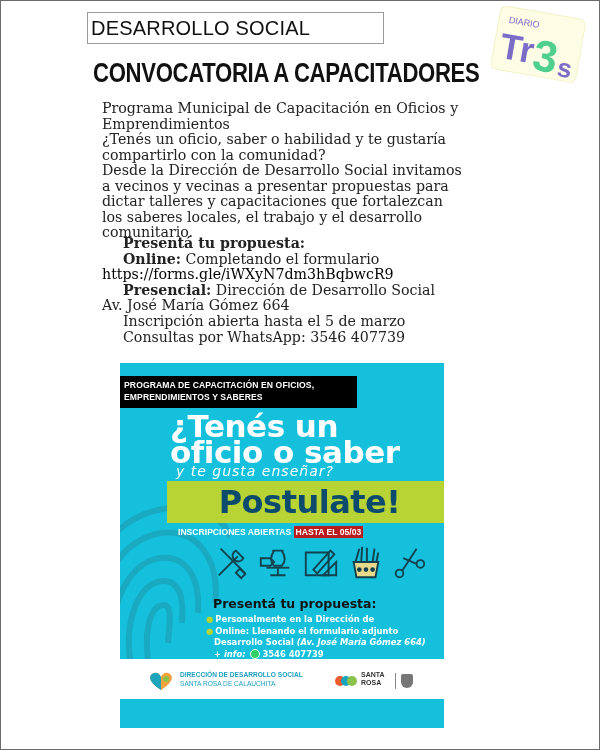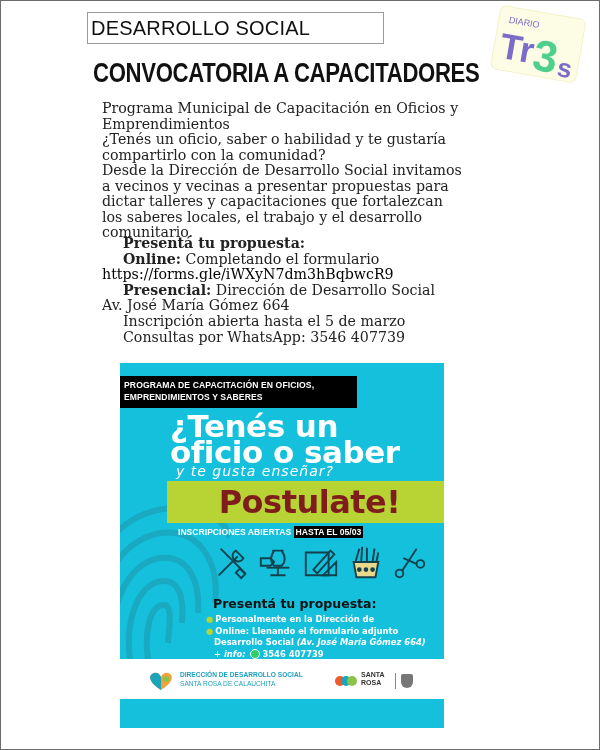--- a/index.html
+++ b/index.html
@@ -49,28 +49,28 @@
     font-family: "DejaVu Sans", sans-serif; font-weight: bold; color: #fff;
     font-size: 31px; line-height: 26px; letter-spacing: -0.5px;
   }
   .sub-q {
     position: absolute; left: 56px; top: 100px; font-family: "DejaVu Sans", sans-serif;
     font-style: italic; color: #fff; font-size: 14px; letter-spacing: 1px;
   }
   .green-band { position: absolute; left: 47px; top: 118px; width: 277px; height: 42px; background: #b8d434; }
   .postulate {
     position: absolute; left: 55px; top: 118px; width: 269px;
-    font-family: "DejaVu Sans", sans-serif; font-weight: bold; color: #7f1d1d; font-size: 32px;
+    font-family: "DejaVu Sans", sans-serif; font-weight: bold; color: #0c4a6e; font-size: 32px;
     line-height: 42px; text-align: center; letter-spacing: -0.5px;
   }
   .insc {
     position: absolute; left: 58px; top: 163px; font-family: "Liberation Sans", sans-serif;
     font-weight: bold; font-size: 8.6px; color: #fff; line-height: 13px; white-space: nowrap;
   }
-  .insc .hl { background: #000000; padding: 1px 2px; }
+  .insc .hl { background: #b91c1c; padding: 1px 2px; }
 
   .fingerprint { position: absolute; left: -40px; top: 120px; width: 150px; height: 190px; }
 
   .icons-row { position: absolute; left: 93px; top: 180px; width: 215px; height: 40px; display: flex; justify-content: space-between; }
   .icons-row .ico { width: 38px; height: 38px; }
 
   .prop-title {
     position: absolute; left: 93px; top: 233px; font-family: "DejaVu Sans", sans-serif; font-weight: bold;
     font-size: 12.5px; color: #111;
   }

